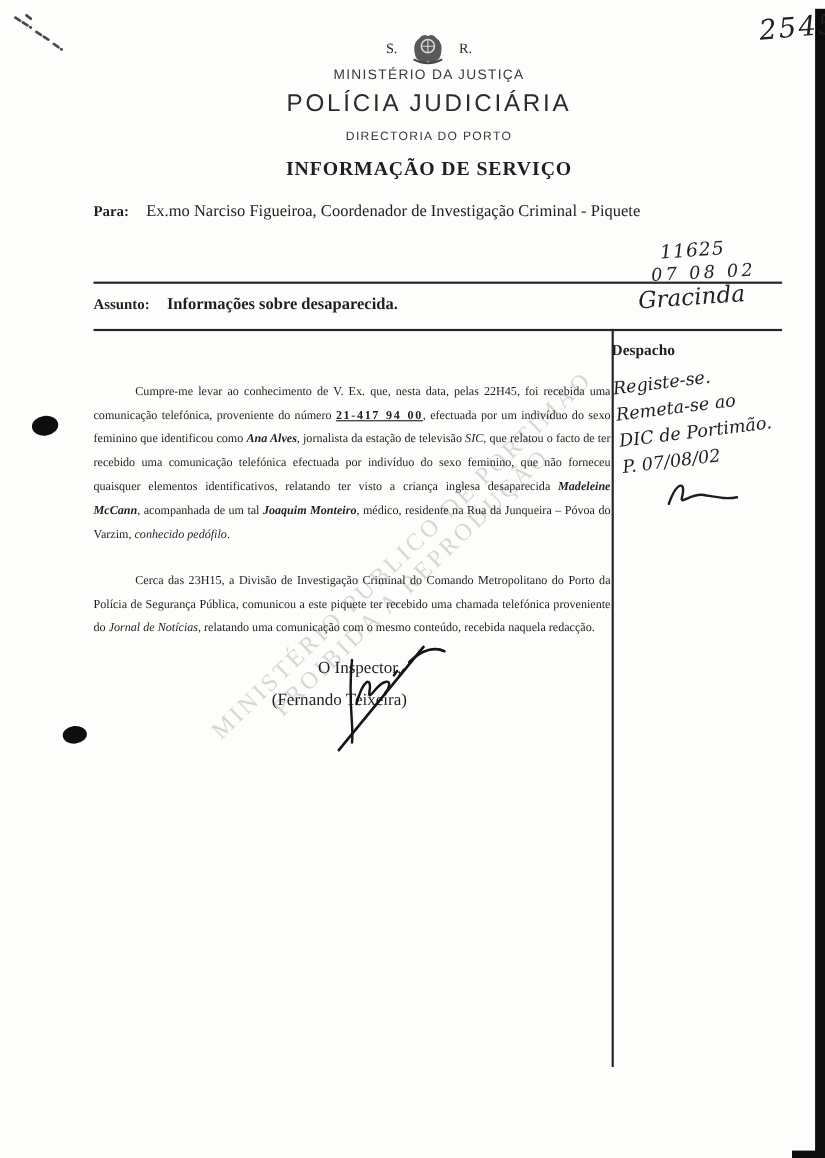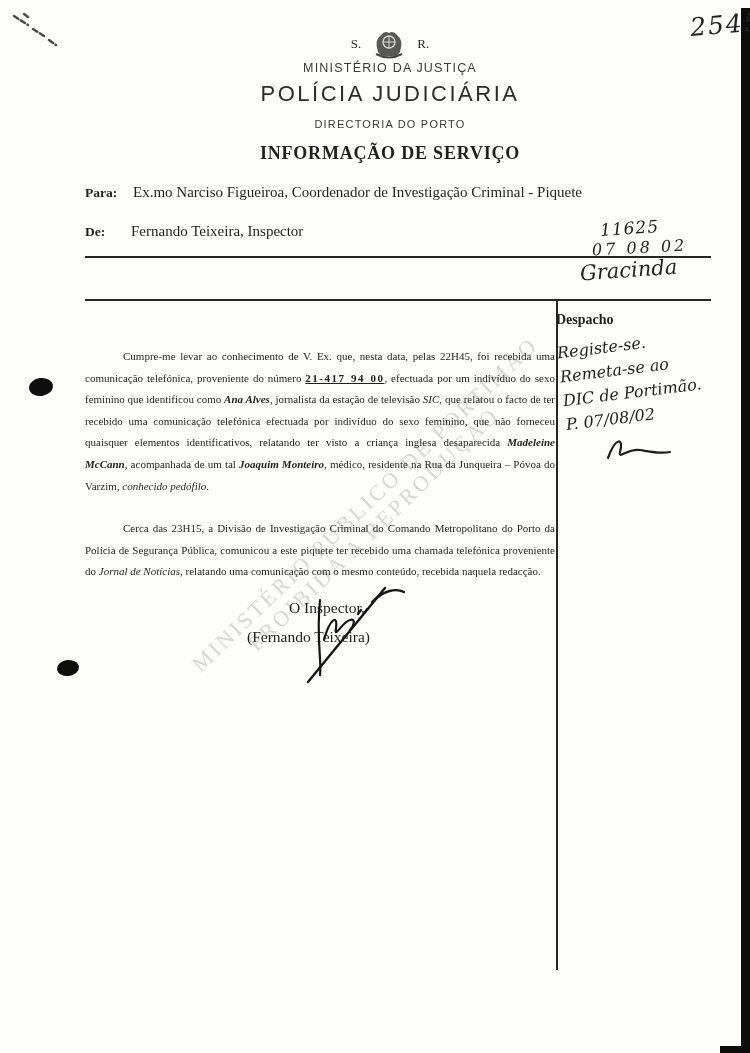--- a/index.html
+++ b/index.html
@@ -116,25 +116,25 @@
   <div class="agency">POLÍCIA JUDICIÁRIA</div>
   <div class="directorate">DIRECTORIA DO PORTO</div>
 
 
   <div class="doc-title">INFORMAÇÃO DE SERVIÇO</div>
 
   <div class="meta-row para-row">
     <span class="meta-label">Para:</span>
     <span class="meta-value">Ex.mo Narciso Figueiroa, Coordenador de Investigação Criminal - Piquete</span>
   </div>
-  <div class="meta-row de-row">
-    <span class="meta-label">De:</span>
-    <span class="meta-value" style="margin-left:22px;">Fernando Teixeira, Inspector</span>
+  <div class="rule rule1"></div>
+  <div class="meta-row assunto-row">
+    <span class="meta-label">Assunto:</span>
+    <span class="meta-value">Informações sobre desaparecida.</span>
   </div>
-  <div class="rule rule1"></div>
   <div class="rule rule2"></div>
   <div class="rule vsep"></div>
 
   <div class="hand hw-number">11625</div>
   <div class="hand hw-date">07 08 02</div>
   <div class="hand hw-sig">Gracinda</div>
 
   <div class="despacho-label">Despacho</div>
   <div class="despacho-lines">
       <div>Registe-se.</div>

